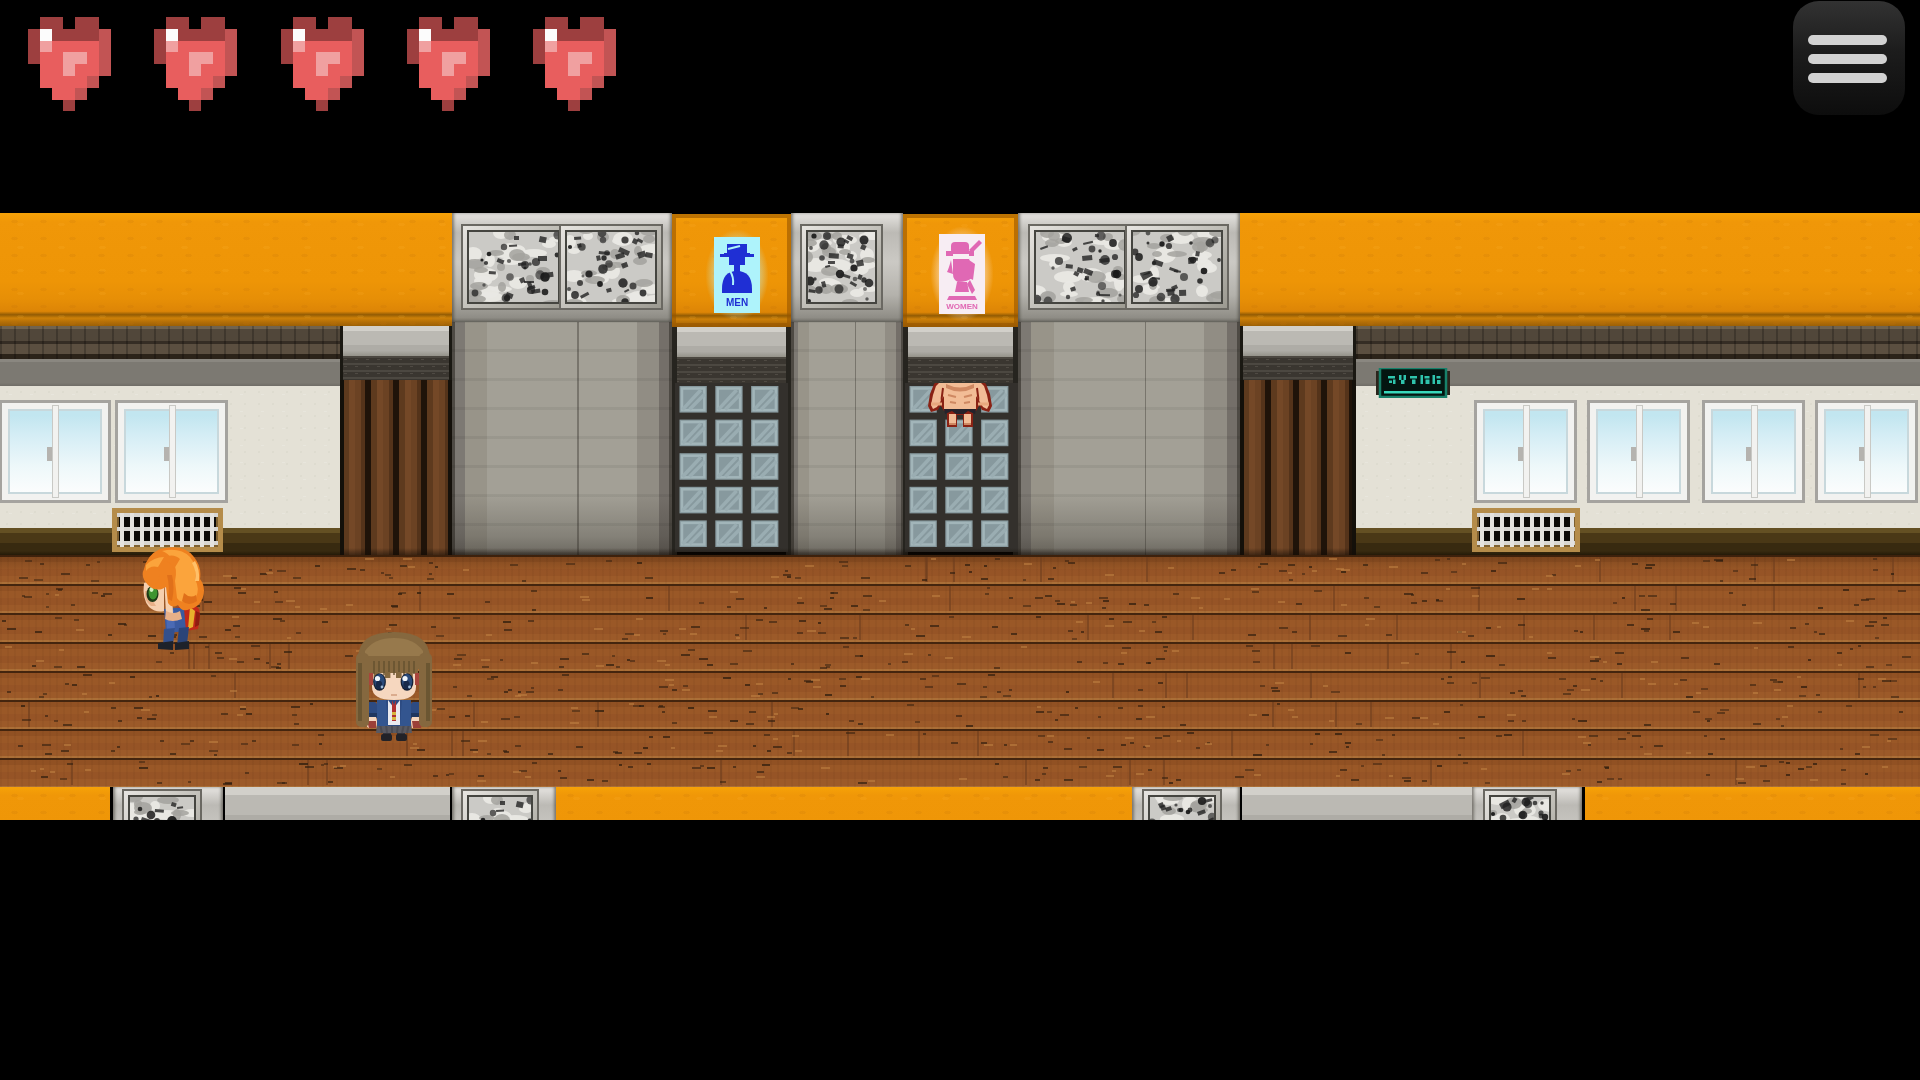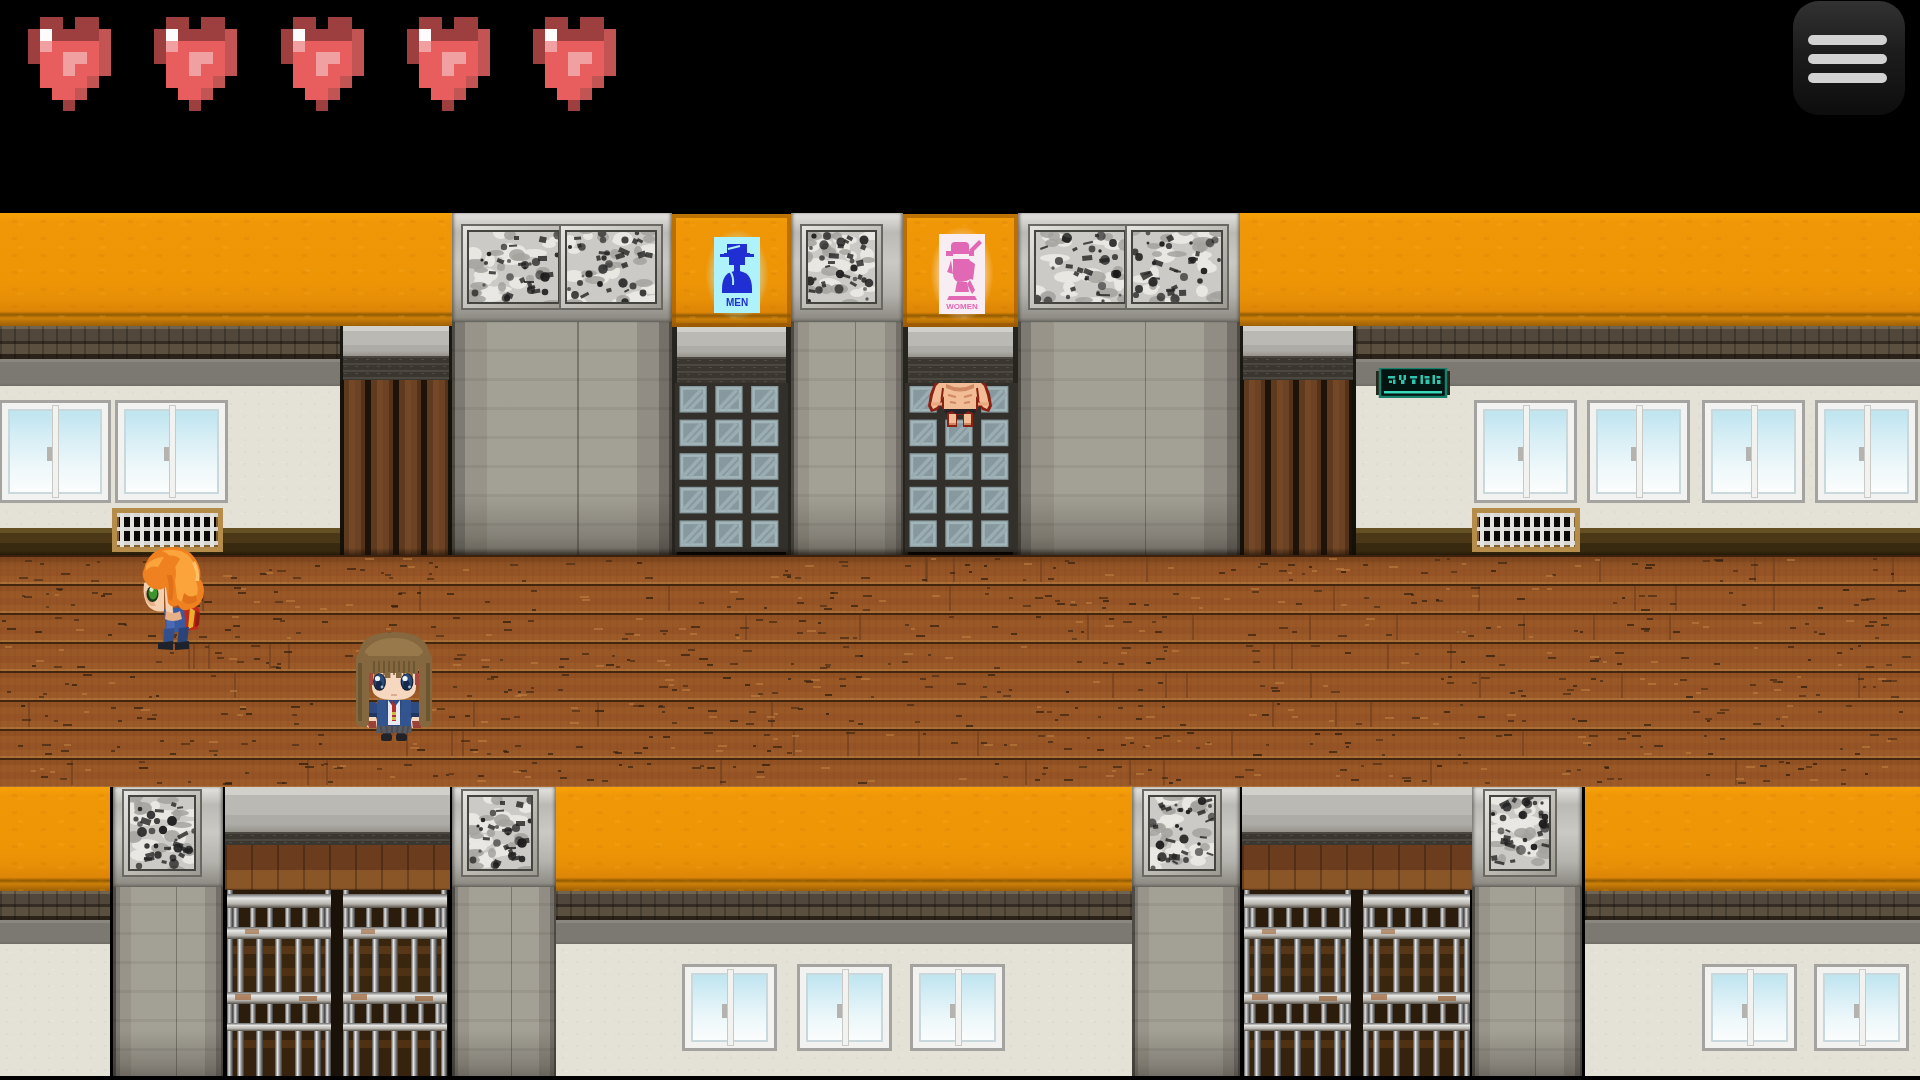--- a/index.html
+++ b/index.html
@@ -1,14 +1,14 @@
 <!DOCTYPE html>
 <html><head><meta charset="utf-8"><style>
 html,body{margin:0;padding:0;background:#000;font-family:"Liberation Sans",sans-serif}
-#s{position:relative;width:1920px;height:1076px;background:#000;overflow:hidden}
+#s{position:relative;width:1920px;height:820px;background:#000;overflow:hidden}
 .a{position:absolute}
 .orange{background:
  radial-gradient(rgba(195,115,8,.18) 3px,rgba(0,0,0,0) 3.5px),
  radial-gradient(rgba(255,185,60,.13) 3px,rgba(0,0,0,0) 3.5px),
  linear-gradient(180deg,#f6a207 0,#f09708 8%,#ee9506 60%,#e78f06 76%,#dd8506 87%,#935c04 90%,#cd8008 93%,#b06c07 97%,#9c6006 100%);
  background-size:29px 17px,41px 23px,auto}
 .brick{background:
  repeating-linear-gradient(90deg,rgba(0,0,0,.22) 0 2px,rgba(0,0,0,0) 2px 14px),
  linear-gradient(180deg,#70634f 0 10%,#51473a 10% 44%,#352d24 44% 56%,#5b4f40 56% 86%,#2b2319 86% 100%)}
 .grayst{background:linear-gradient(180deg,#8a8780 0 12%,#7c7972 12% 88%,#6f6c66 100%)}

